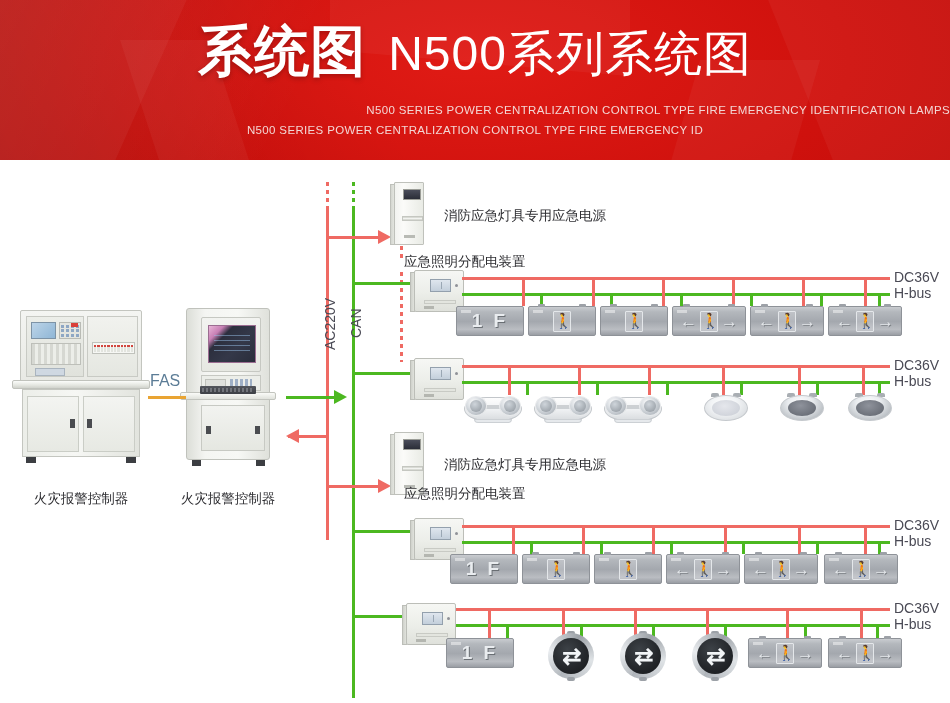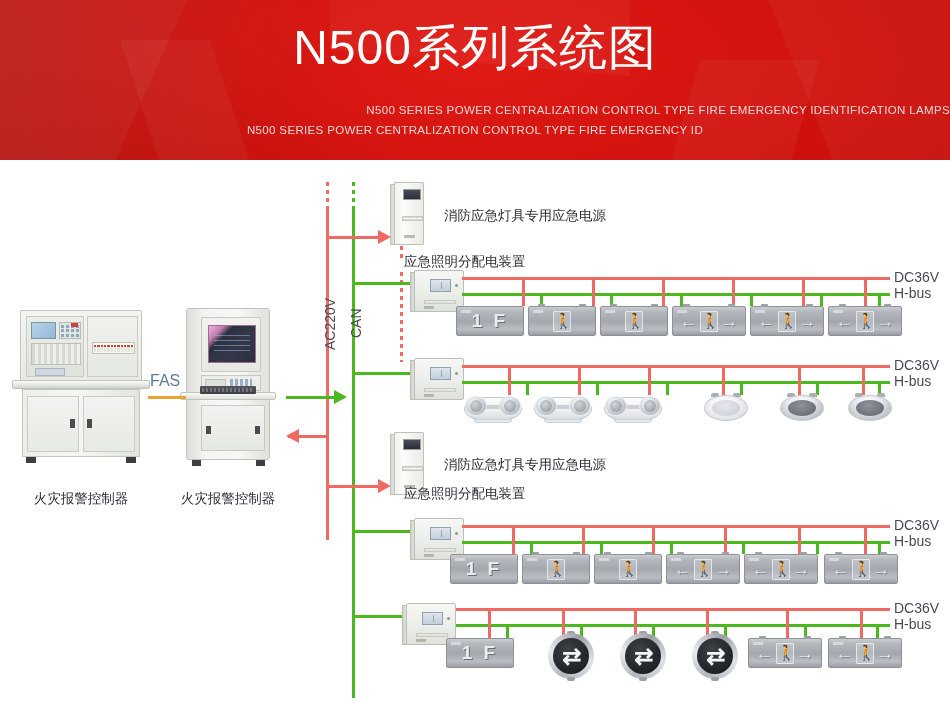--- a/index.html
+++ b/index.html
@@ -398,20 +398,21 @@
 <body>
 
 <div class="banner">
   <div class="facet f1"></div>
   <div class="facet f2"></div>
   <div class="facet f3"></div>
   <div class="facet f4"></div>
   <div class="facet f5"></div>
 
   <div class="title-row">
+    <div class="title-main">系统图</div>
     <div class="title-sub">N500系列系统图</div>
   </div>
   <div class="banner-line1">N500 SERIES POWER CENTRALIZATION CONTROL TYPE FIRE EMERGENCY IDENTIFICATION LAMPS</div>
   <div class="banner-line2">N500 SERIES POWER CENTRALIZATION CONTROL TYPE FIRE EMERGENCY ID</div>
 </div>
 
 <div class="canvas">
 
   <div class="console" style="left:12px; top:150px;">
     <div class="top-panel">

